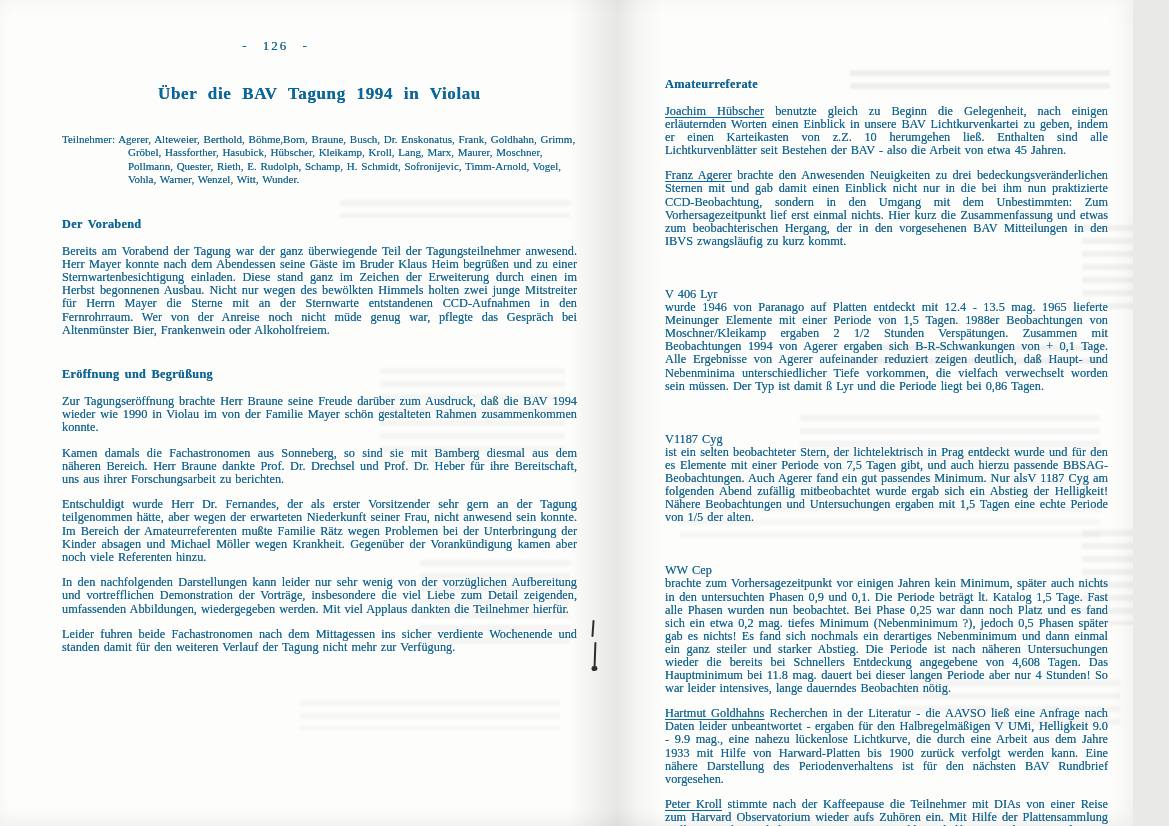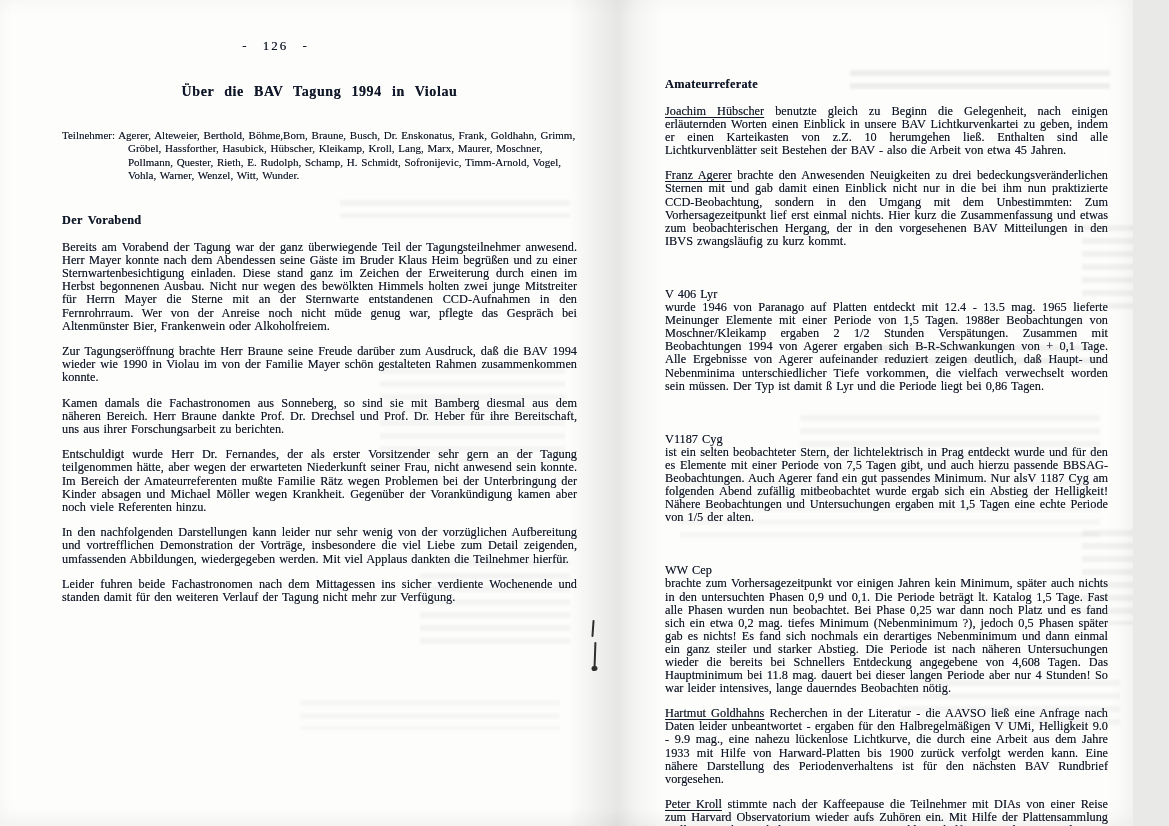--- a/index.html
+++ b/index.html
@@ -2,34 +2,34 @@
 <html><head>
 <meta charset="utf-8">
 <style>
   html,body{margin:0;padding:0;background:#e9e9e7;}
   .scan{
     position:relative;
     width:1133px;height:826px;
     background:#fdfdfc;
     overflow:hidden;
     font-family:"Liberation Serif","DejaVu Serif",serif;
-    color:#0f172a;
+    color:#0369a1;
     box-shadow:inset -10px 0 22px rgba(0,0,0,0.035), inset 0 -8px 18px rgba(0,0,0,0.03);
   }
   .page{position:absolute;}
   .page-left{left:62px;top:38px;width:515px;}
   .page-right{left:665px;top:26px;width:443px;}
   .pagenum{
     text-align:center;font-size:13px;letter-spacing:2px;word-spacing:9px;
     text-shadow:0 0 .4px rgba(0,0,0,.55);
   }
   .page-left .pagenum{transform:translateX(-44px);}
   .page-right .pagenum{transform:translateX(-16px);}
   .doc-title{
-    margin-top:30px;text-align:center;font-weight:bold;font-size:14px;
+    margin-top:30px;text-align:center;font-weight:bold;font-size:17px;
     letter-spacing:.6px;word-spacing:6px;
     text-shadow:0 0 .5px rgba(0,0,0,.6);
   }
   .participants{
     margin-top:29px;width:458px;
     padding-left:66px;text-indent:-66px;
     font-size:11px;line-height:13.4px;word-spacing:1px;
     text-shadow:0 0 .35px rgba(0,0,0,.5);
   }
   .heading{
@@ -77,20 +77,21 @@
   <div class="page page-left">
     <div class="pagenum">- 126 -</div>
 
     <div class="doc-title">Über die BAV Tagung 1994 in Violau</div>
 
     <div class="participants"><span>Teilnehmer:</span> <span>Agerer, Alteweier, Berthold, Böhme,Born, Braune, Busch, Dr. Enskonatus, Frank, Goldhahn, Grimm, Gröbel, Hassforther, Hasubick, Hübscher, Kleikamp, Kroll, Lang, Marx, Maurer, Moschner, Pollmann, Quester, Rieth, E. Rudolph, Schamp, H. Schmidt, Sofronijevic, Timm-Arnold, Vogel, Vohla, Warner, Wenzel, Witt, Wunder.</span></div>
 
     <div class="heading">Der Vorabend</div>
     <p class="para">Bereits am Vorabend der Tagung war der ganz überwiegende Teil der Tagungsteilnehmer anwesend. Herr Mayer konnte nach dem Abendessen seine Gäste im Bruder Klaus Heim begrüßen und zu einer Sternwartenbesichtigung einladen. Diese stand ganz im Zeichen der Erweiterung durch einen im Herbst begonnenen Ausbau. Nicht nur wegen des bewölkten Himmels holten zwei junge Mitstreiter für Herrn Mayer die Sterne mit an der Sternwarte entstandenen CCD-Aufnahmen in den Fernrohrraum. Wer von der Anreise noch nicht müde genug war, pflegte das Gespräch bei Altenmünster Bier, Frankenwein oder Alkoholfreiem.</p>
 
+    <div class="heading">Eröffnung und Begrüßung</div>
     <p class="para">Zur Tagungseröffnung brachte Herr Braune seine Freude darüber zum Ausdruck, daß die BAV 1994 wieder wie 1990 in Violau im von der Familie Mayer schön gestalteten Rahmen zusammenkommen konnte.</p>
     <p class="para">Kamen damals die Fachastronomen aus Sonneberg, so sind sie mit Bamberg diesmal aus dem näheren Bereich. Herr Braune dankte Prof. Dr. Drechsel und Prof. Dr. Heber für ihre Bereitschaft, uns aus ihrer Forschungsarbeit zu berichten.</p>
     <p class="para">Entschuldigt wurde Herr Dr. Fernandes, der als erster Vorsitzender sehr gern an der Tagung teilgenommen hätte, aber wegen der erwarteten Niederkunft seiner Frau, nicht anwesend sein konnte. Im Bereich der Amateurreferenten mußte Familie Rätz wegen Problemen bei der Unterbringung der Kinder absagen und Michael Möller wegen Krankheit. Gegenüber der Vorankündigung kamen aber noch viele Referenten hinzu.</p>
 
     <p class="para">In den nachfolgenden Darstellungen kann leider nur sehr wenig von der vorzüglichen Aufbereitung und vortrefflichen Demonstration der Vorträge, insbesondere die viel Liebe zum Detail zeigenden, umfassenden Abbildungen, wiedergegeben werden. Mit viel Applaus dankten die Teilnehmer hierfür.</p>
     <p class="para">Leider fuhren beide Fachastronomen nach dem Mittagessen ins sicher verdiente Wochenende und standen damit für den weiteren Verlauf der Tagung nicht mehr zur Verfügung.</p>
   </div>
 
   <div class="page page-right">
 

